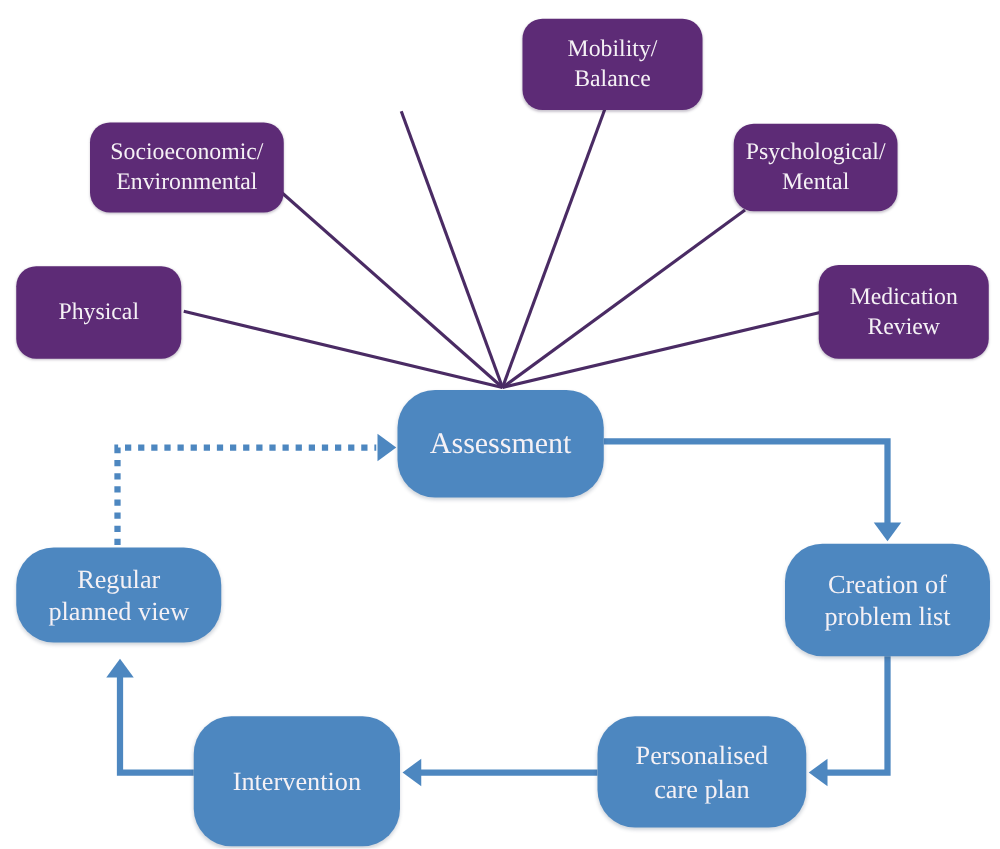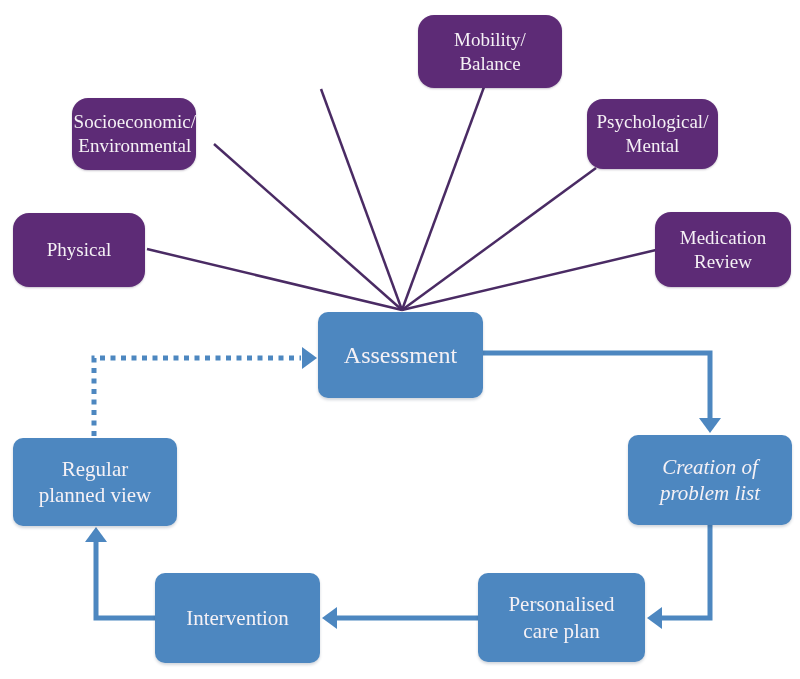--- a/index.html
+++ b/index.html
@@ -32,21 +32,21 @@
   }
   .node .label { white-space: pre-line; }
   .domain {
     background: var(--purple, #5d2b76);
     border-radius: 16px;
     font-size: 19px;
     box-shadow: 0 1px 2px rgba(40, 20, 60, 0.25);
   }
   .cycle-node {
     background: var(--blue, #4d87c0);
-    border-radius: 10px;
+    border-radius: 30px;
     font-size: 21px;
     box-shadow: 0 2px 3px rgba(30, 50, 80, 0.2);
   }
   .cycle-node.assessment { font-size: 24px; }
 </style>
 </head>
 <body>
 
 <div class="canvas">
 
@@ -90,21 +90,21 @@
     <g>
       <polyline class="bdot" points="94,436 94,358 301,358"></polyline>
       <polygon class="bhead" points="302,347 302,369 317,358"></polygon>
     </g>
   </svg>
 
   <div class="node domain" style="left:13px; top:213px; width:132px; height:74px;">
     <span class="label">Physical</span>
   </div>
 
-  <div class="node domain" style="left:72px; top:98px; width:124px; height:72px;justify-content:flex-end;">
+  <div class="node domain" style="left:72px; top:98px; width:155px; height:72px;">
     <span class="label">Socioeconomic/
 Environmental</span>
   </div>
 
 
   <div class="node domain" style="left:418px; top:15px; width:144px; height:73px;">
     <span class="label">Mobility/
 Balance</span>
   </div>
 
@@ -115,32 +115,32 @@
 
   <div class="node domain" style="left:655px; top:212px; width:136px; height:75px;">
     <span class="label">Medication
 Review</span>
   </div>
 
   <div class="node cycle-node assessment" style="left:318px; top:312px; width:165px; height:86px;">
     <span class="label">Assessment</span>
   </div>
 
-  <div class="node cycle-node" style="left:628px; top:435px; width:164px; height:90px;font-style:italic;">
+  <div class="node cycle-node" style="left:628px; top:435px; width:164px; height:90px;">
     <span class="label">Creation of
 problem list</span>
   </div>
 
   <div class="node cycle-node" style="left:478px; top:573px; width:167px; height:89px;">
     <span class="label">Personalised
 care plan</span>
   </div>
 
-  <div class="node cycle-node" style="left:155px; top:573px; width:165px; height:90px;">
+  <div class="node cycle-node" style="left:155px; top:573px; width:165px; height:104px;">
     <span class="label">Intervention</span>
   </div>
 
-  <div class="node cycle-node" style="left:13px; top:438px; width:164px; height:88px;">
+  <div class="node cycle-node" style="left:13px; top:438px; width:164px; height:76px;">
     <span class="label">Regular
 planned view</span>
   </div>
 
 </div>
 
 </body></html>

